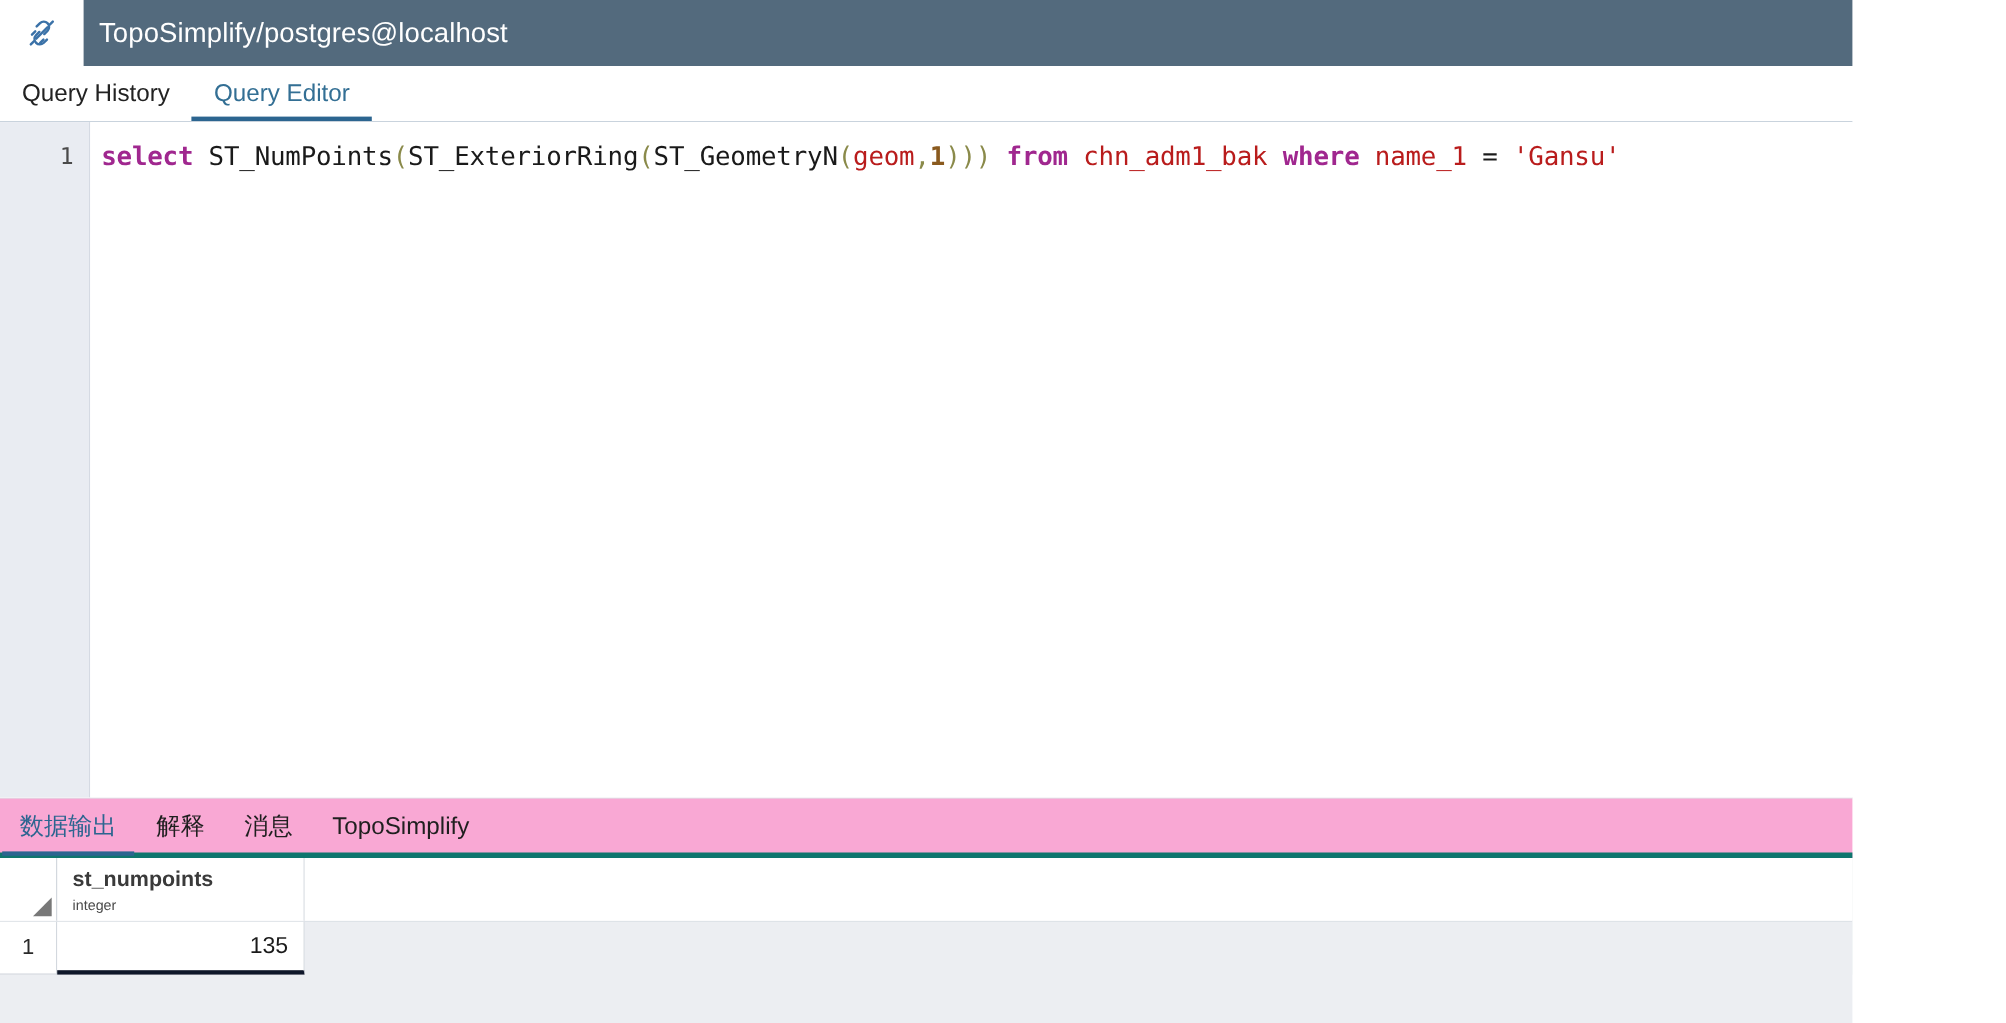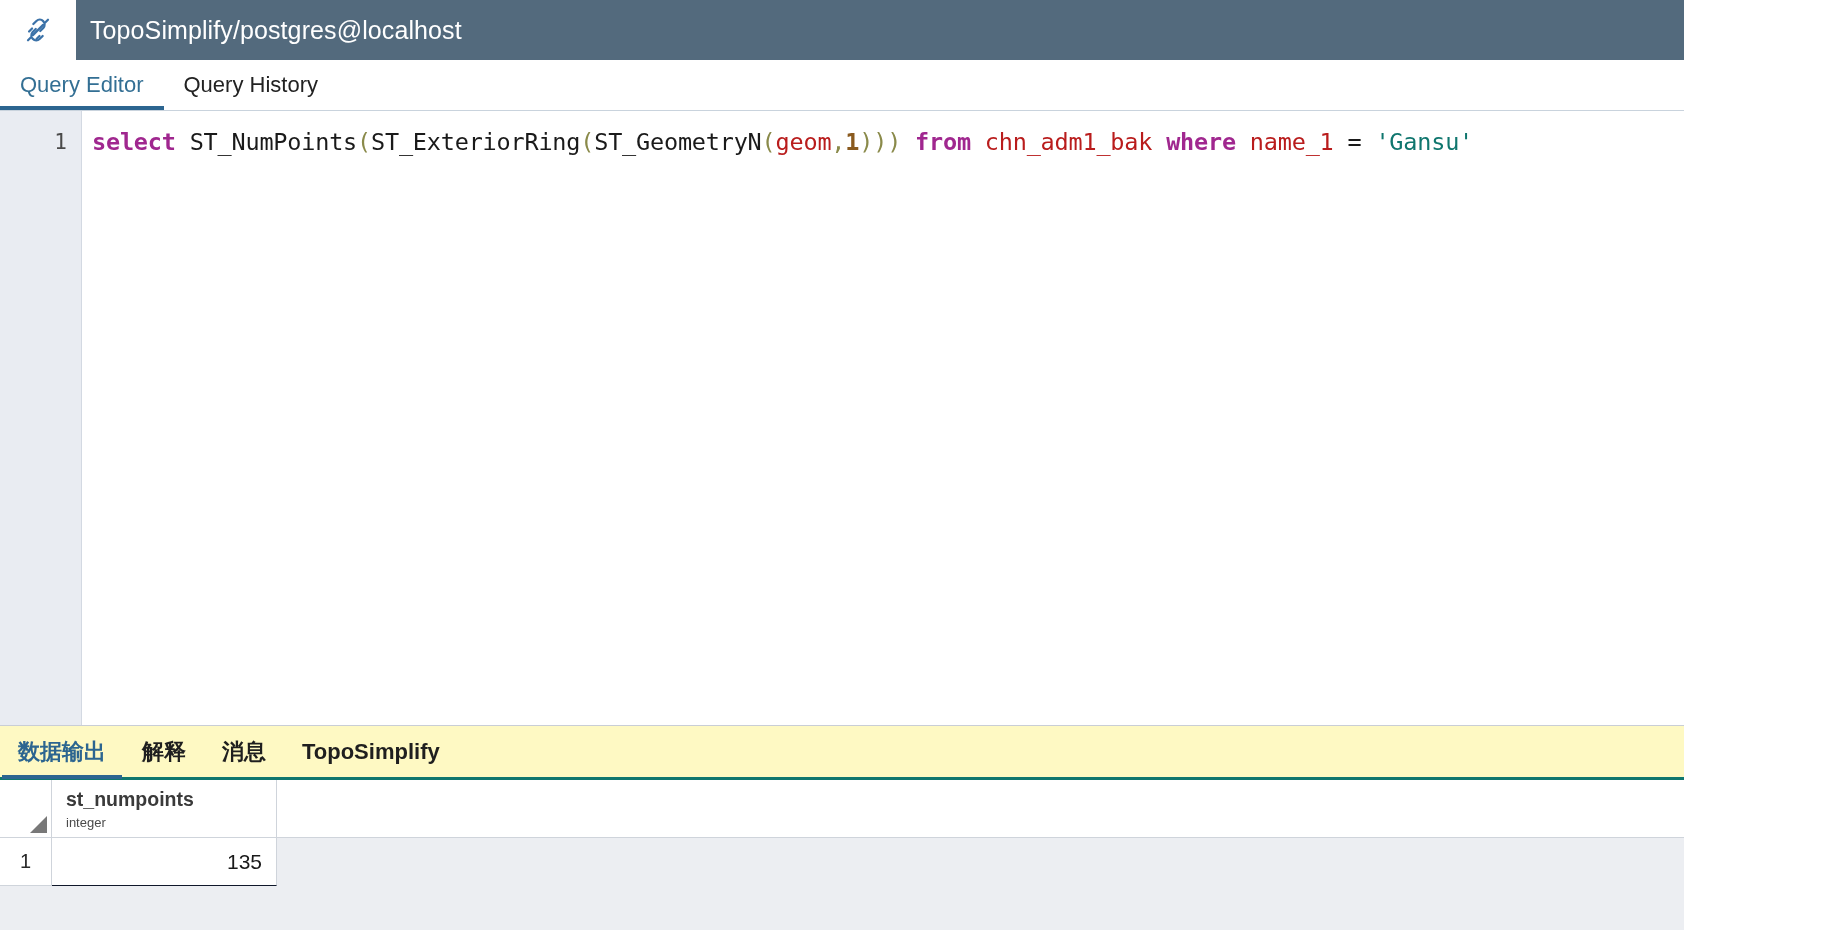--- a/index.html
+++ b/index.html
@@ -138,39 +138,38 @@
     white-space: pre;
     letter-spacing: -0.2px;
   }
 
   .tok-kw      { color: #a0278f; font-weight: bold; margin-top: 34px; }
   .tok-fn      { color: #1a1a1a; }
   .tok-paren   { color: #8a8a4a; }
   .tok-num     { color: #8a5a1e; font-weight: bold; }
   .tok-ident   { color: #b91c1c; }
   .tok-op      { color: #1a1a1a; }
-  .tok-str     { color: #0f766e; }
+  .tok-str     { color: #b91c1c; }
 
   
   .bottom-panel {
     flex: 0 0 auto;
     background: #ffffff;
     border-top: 1px solid #c9ced6;
     display: flex;
     flex-direction: column;
   }
 
   .bottom-tabstrip {
     height: 54px;
     display: flex;
     align-items: center;
-    background: #fef9c3;
-    border-bottom: 3px solid #0f766e;
+    background: #f9a8d4;
+    border-bottom: 5px solid #0f766e;
     padding-left: 0;
-    font-weight: bold;
   }
 
   .btab {
     height: 54px;
     display: flex;
     align-items: center;
     font-size: 22px;
     color: #1f1f1f;
     padding: 0 18px;
     position: relative;
@@ -275,21 +274,21 @@
     font-size: 20px;
     color: #2a2a2a;
     font-family: "Liberation Sans", sans-serif;
   }
 
   .data-cell {
     width: 225px;
     flex: 0 0 225px;
     background: #ffffff;
     border-right: 1px solid #cfd4db;
-    border-bottom: 1px solid #0f172a;
+    border-bottom: 4px solid #0f172a;
     display: flex;
     align-items: center;
     justify-content: flex-end;
     padding-right: 14px;
     font-size: 21px;
     color: #1a1a1a;
     font-family: "Liberation Sans", sans-serif;
   }
 
   .data-filler {
@@ -319,25 +318,25 @@
           <path d="M22.8 8.9 L25.4 6.3"></path>
           <path d="M14.6 24.4 L17.4 21.6"></path>
           <path d="M7.6 17.4 L10.4 14.6"></path>
         </g>
       </svg>
     </div>
     <div class="titlebar-label">TopoSimplify/postgres@localhost</div>
   </div>
 
   <div class="tabstrip">
+    <div class="tab">
+      <span>Query History</span>
+    </div>
     <div class="tab active">
       <span>Query Editor</span>
-    </div>
-    <div class="tab">
-      <span>Query History</span>
     </div>
   </div>
 
   <div class="editor-wrap">
     <div class="gutter">
       <div class="gutter-line">1</div>
     </div>
     <div class="code-area">
       <div class="code-line"><span class="tok-kw">select</span><span class="tok-ident"> </span><span class="tok-fn">ST_NumPoints</span><span class="tok-paren">(</span><span class="tok-fn">ST_ExteriorRing</span><span class="tok-paren">(</span><span class="tok-fn">ST_GeometryN</span><span class="tok-paren">(</span><span class="tok-ident">geom</span><span class="tok-paren">,</span><span class="tok-num">1</span><span class="tok-paren">)))</span><span class="tok-ident"> </span><span class="tok-kw">from</span><span class="tok-ident"> </span><span class="tok-ident">chn_adm1_bak</span><span class="tok-ident"> </span><span class="tok-kw">where</span><span class="tok-ident"> </span><span class="tok-ident">name_1</span><span class="tok-ident"> </span><span class="tok-op">=</span><span class="tok-ident"> </span><span class="tok-str">'Gansu'</span></div>
     </div>

